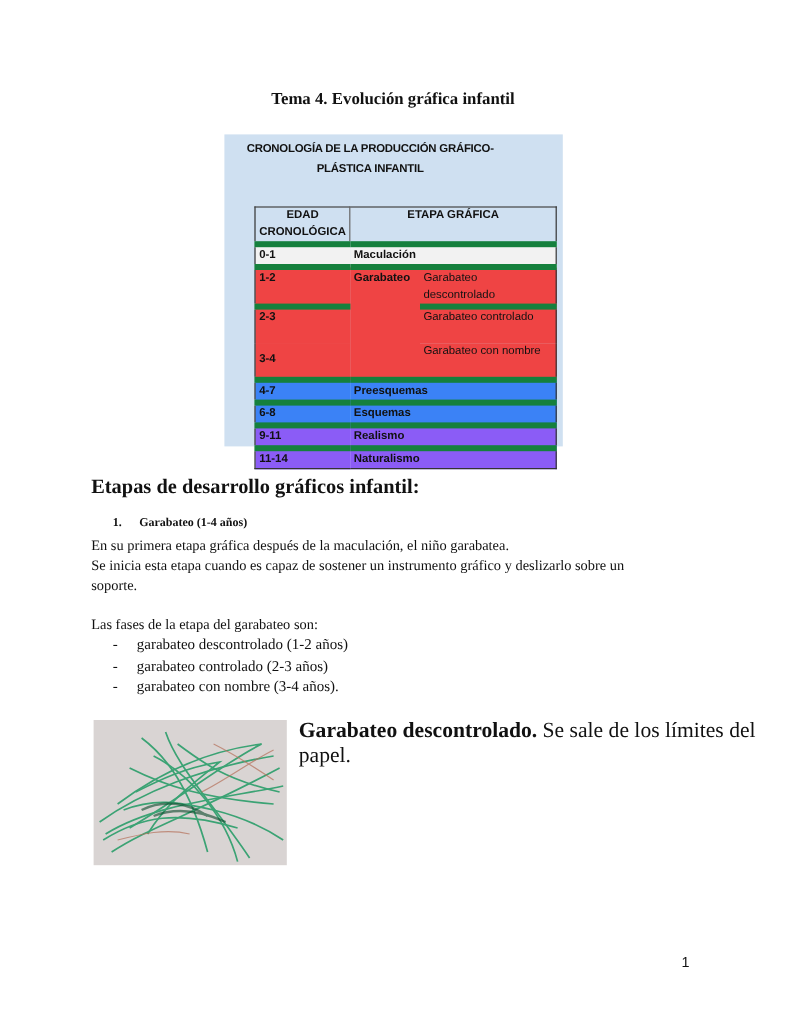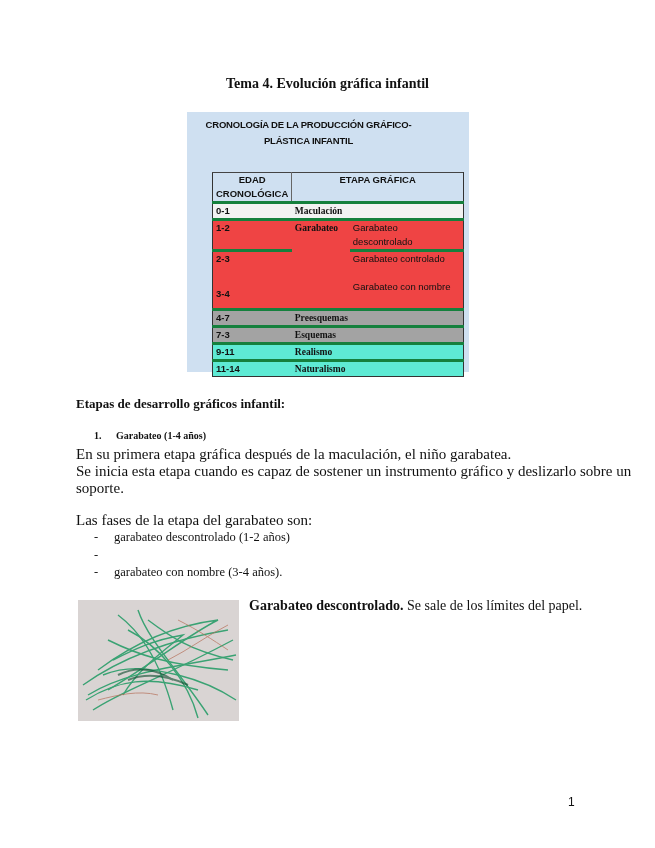--- a/index.html
+++ b/index.html
@@ -7,35 +7,35 @@
   .title { position: absolute; top: 76px; left: 0; width: 655px; text-align: center; font-weight: bold; font-size: 14px; }
   .figure { position: absolute; left: 187px; top: 112px; width: 282px; height: 260px; background: #cfe0f1; font-family: "Liberation Sans", sans-serif; }
   .fig-title { position: absolute; top: 5px; left: 0; width: 243px; text-align: center; font-weight: bold; font-size: 9.5px; line-height: 16px; letter-spacing: -0.2px; }
   table.chrono { position: absolute; left: 25px; top: 60px; width: 252px; border-collapse: collapse; font-size: 9.5px; line-height: 14px; }
   table.chrono td { padding: 0 3px; vertical-align: top; }
   .hdr td { font-weight: bold; text-align: center; background: #cfe0f1; border-top: 1.5px solid #444; }
   .hdr td.age { border-right: 1px solid #666; }
   .age { width: 72px; font-weight: bold; border-left: 1.5px solid #333; }
   .stage-w { background: #f2f2f2; }
   .stage-g { background: #ef4444; }
-  .stage-r { background: #a3a3a3; }
-  .stage-p { background: #5eead4; }
-  .bt { border-top: 3px solid #15803d; margin-top: 24px; }
+  .stage-r { background: #3b82f6; }
+  .stage-p { background: #8b5cf6; }
+  .bt { border-top: 5px solid #15803d; margin-top: 24px; }
   .lastrow td { border-bottom: 1.5px solid #333; }
-  .bold { font-weight: bold; font-family: Liberation Serif, serif; }
+  .bold { font-weight: bold; }
 
-  .h2 { position: absolute; left: 76px; top: 396px; font-weight: bold; font-size: 13px; }
+  .h2 { position: absolute; left: 76px; top: 396px; font-weight: bold; font-size: 17px; }
   .h3 { position: absolute; left: 94px; top: 430px; font-weight: bold; font-size: 10px; }
   .h3 .num { display: inline-block; width: 22px; }
-  .para { position: absolute; left: 76px; font-size: 15px; line-height: 17px; }
+  .para { position: absolute; left: 76px; font-size: 12px; line-height: 17px; }
   .list { position: absolute; left: 94px; top: 529px; font-size: 12.5px; line-height: 17.5px; }
   .list .item { display: flex; }
   .list .dash { width: 20px; }
   .photo { position: absolute; left: 78px; top: 600px; width: 161px; height: 121px; background: #d9d4d3; overflow: hidden; }
-  .caption { position: absolute; left: 249px; top: 598px; font-size: 14px; }
+  .caption { position: absolute; left: 249px; top: 598px; font-size: 18px; }
   .page-num { position: absolute; left: 568px; top: 795px; font-family: "Liberation Sans", sans-serif; font-size: 12px; }
 </style>
 </head>
 <body>
 
 <div class="title">Tema 4. Evolución gráfica infantil</div>
 
 <div class="figure">
   <div class="fig-title">
     <div>CRONOLOGÍA DE LA PRODUCCIÓN GRÁFICO-</div>
@@ -65,21 +65,21 @@
     </tr>
     <tr class="stage-g">
       <td class="age stage-g" style="height:28px;vertical-align:middle">3-4</td>
       <td style="border-right:1.5px solid #333">Garabateo con nombre</td>
     </tr>
     <tr class="stage-r">
       <td class="age stage-r bt">4-7</td>
       <td colspan="2" class="bold bt" style="border-right:1.5px solid #333">Preesquemas</td>
     </tr>
     <tr class="stage-r">
-      <td class="age stage-r bt">7-3</td>
+      <td class="age stage-r bt">6-8</td>
       <td colspan="2" class="bold bt" style="border-right:1.5px solid #333">Esquemas</td>
     </tr>
     <tr class="stage-p">
       <td class="age stage-p bt">9-11</td>
       <td colspan="2" class="bold bt" style="border-right:1.5px solid #333">Realismo</td>
     </tr>
     <tr class="stage-p lastrow">
       <td class="age stage-p bt">11-14</td>
       <td colspan="2" class="bold bt" style="border-right:1.5px solid #333">Naturalismo</td>
     </tr>
@@ -95,20 +95,21 @@
 <div class="para" style="top:480px">soporte.</div>
 <div class="para" style="top:512px">Las fases de la etapa del garabateo son:</div>
 
 <div class="list">
   <div class="item">
       <span class="dash">-</span>
       <span>garabateo descontrolado (1-2 años)</span>
     </div>
   <div class="item">
       <span class="dash">-</span>
+      <span>garabateo controlado (2-3 años)</span>
     </div>
   <div class="item">
       <span class="dash">-</span>
       <span>garabateo con nombre (3-4 años).</span>
     </div>
 </div>
 
 <div class="photo">
   <svg width="161" height="121" viewBox="0 0 161 121">
     <g fill="none" stroke="#1f9a63" stroke-width="1.4" opacity="0.85">

